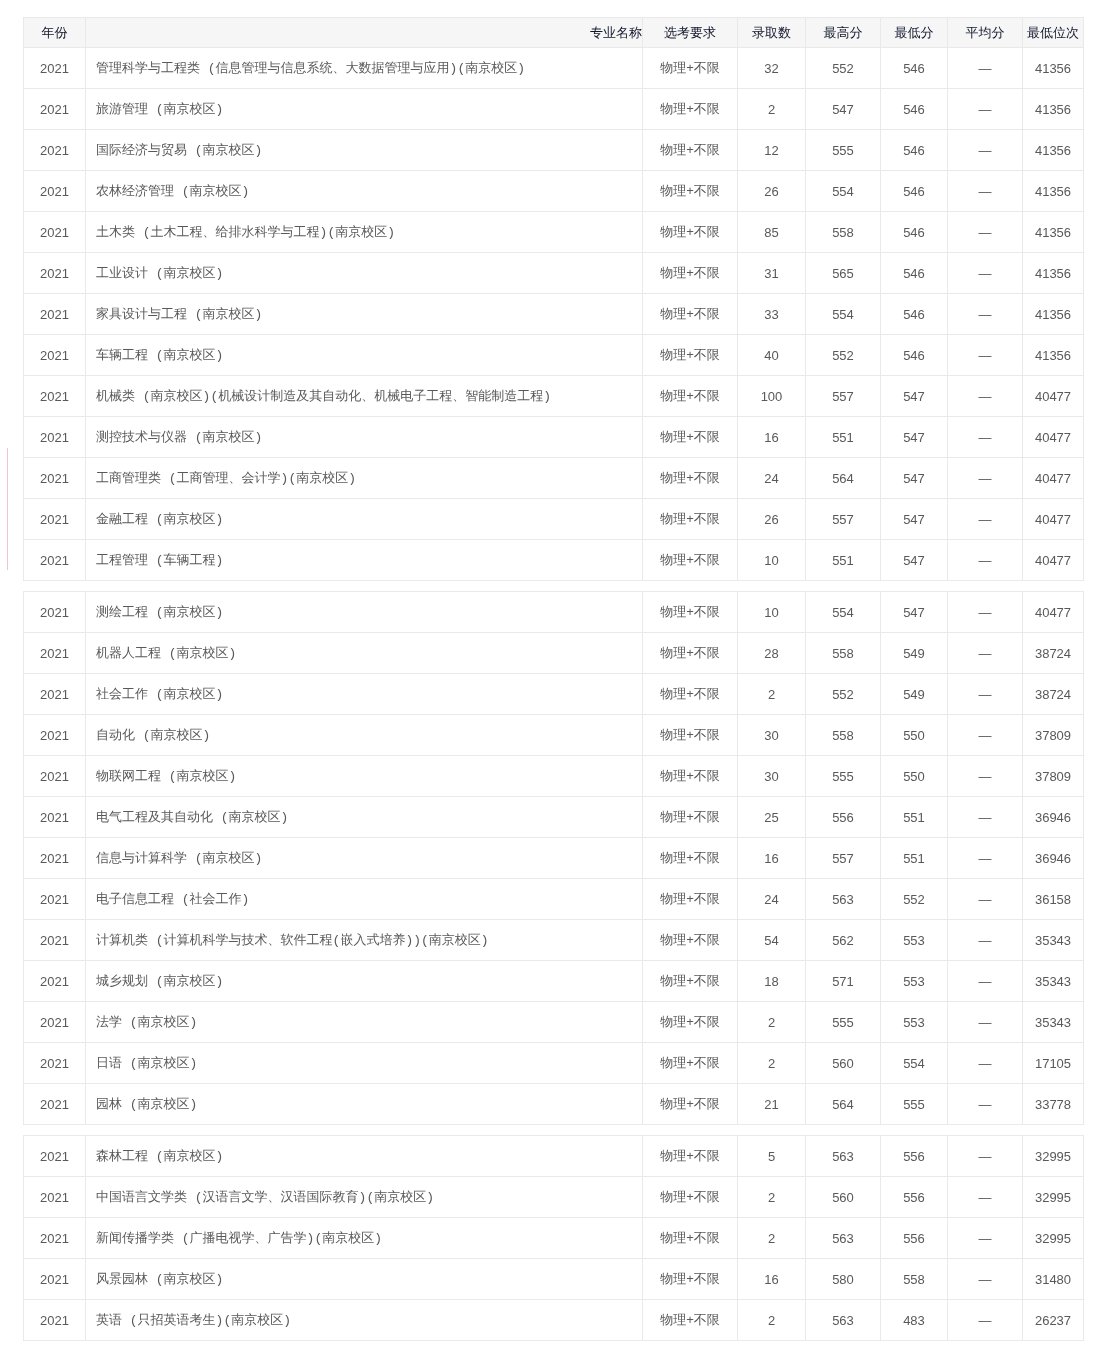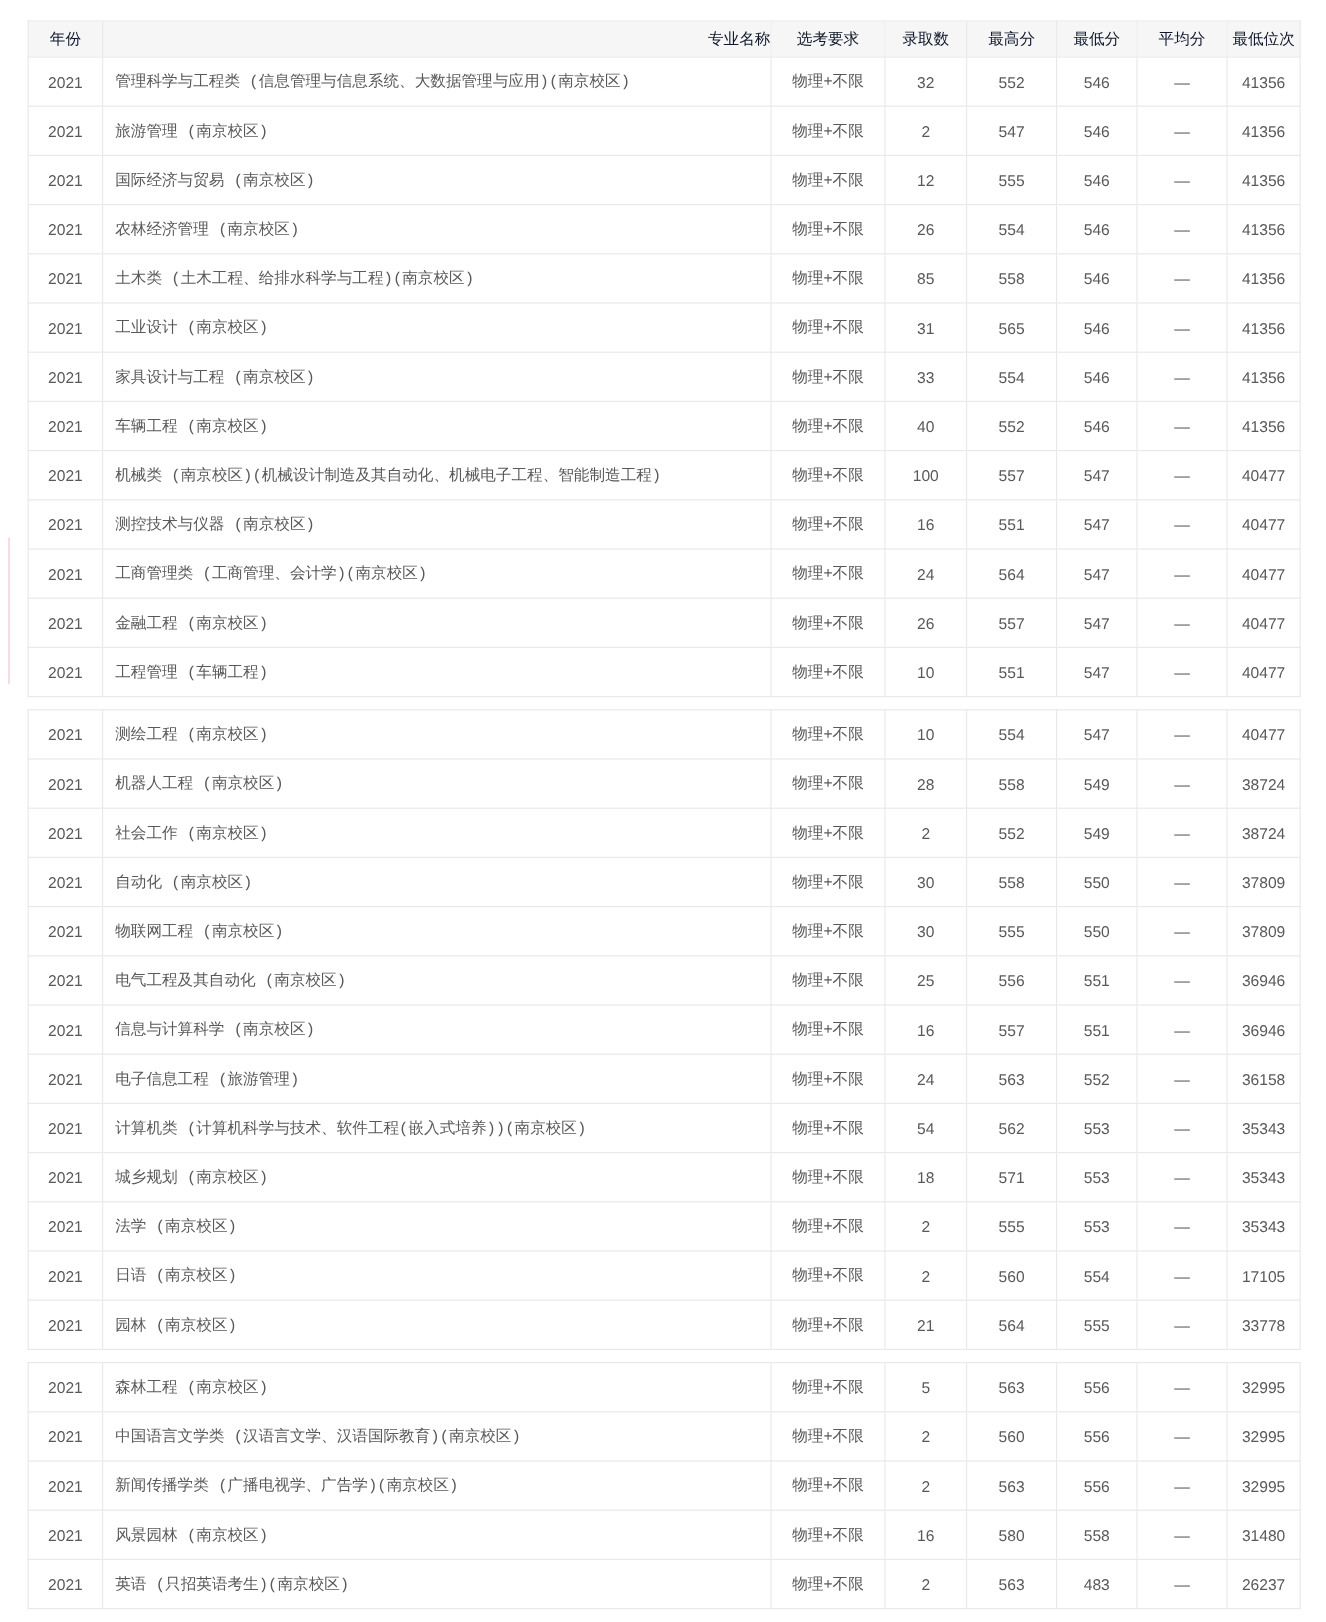--- a/index.html
+++ b/index.html
@@ -304,21 +304,21 @@
             <td class="align-left">信息与计算科学 (南京校区)</td>
             <td>物理+不限</td>
             <td>16</td>
             <td>557</td>
             <td>551</td>
             <td>—</td>
             <td>36946</td>
           </tr>
           <tr>
             <td>2021</td>
-            <td class="align-left">电子信息工程 (旅游管理)</td>
+            <td class="align-left">电子信息工程 (社会工作)</td>
             <td>物理+不限</td>
             <td>24</td>
             <td>563</td>
             <td>552</td>
             <td>—</td>
             <td>36158</td>
           </tr>
           <tr>
             <td>2021</td>
             <td class="align-left">计算机类 (计算机科学与技术、软件工程(嵌入式培养))(南京校区)</td>

